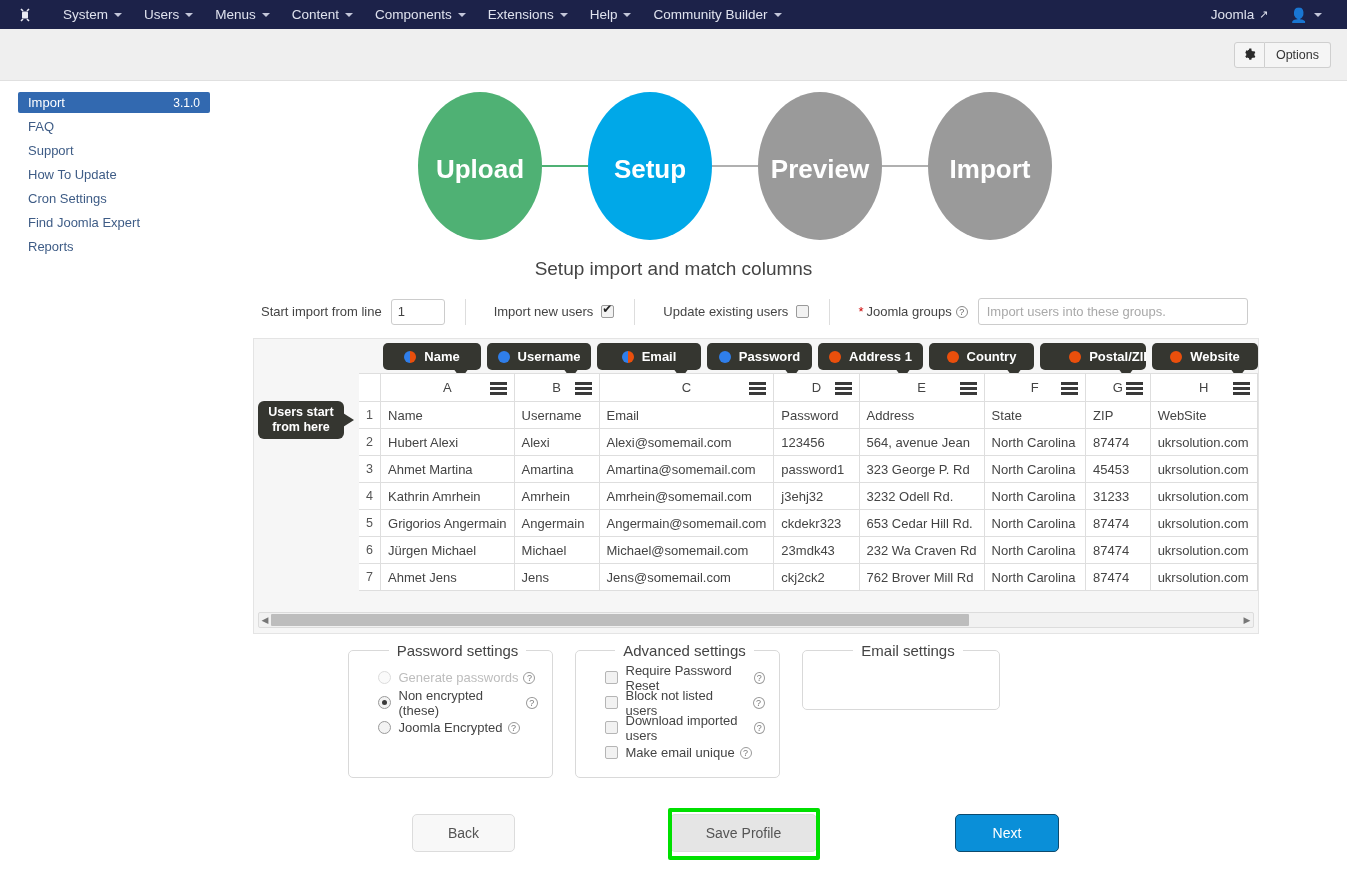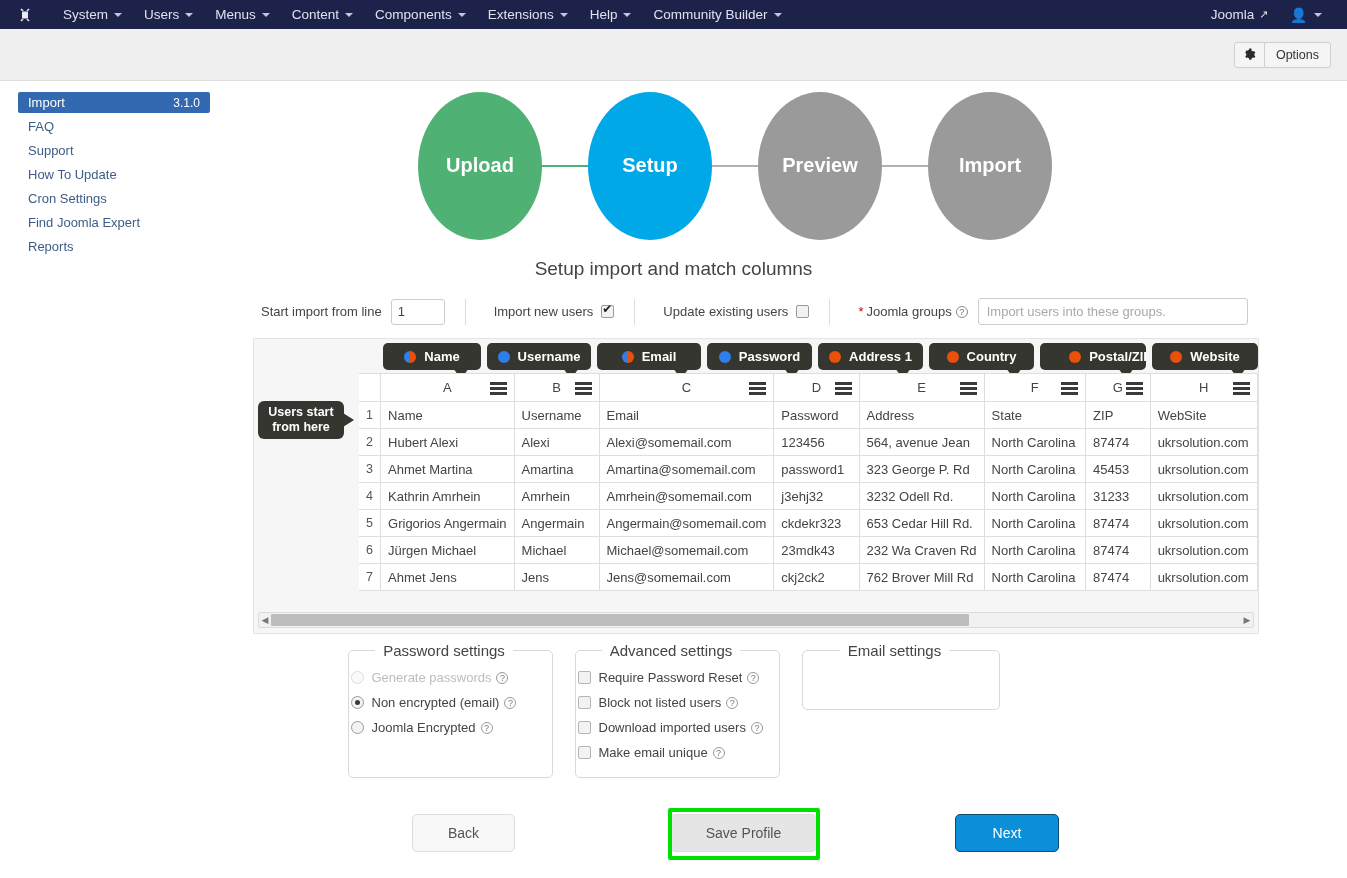--- a/index.html
+++ b/index.html
@@ -48,21 +48,21 @@
     padding:0 10px; font-size:13px; color:#3e5c86; cursor:pointer;
     margin-bottom:2px;
   }
   .side-item.active { background:#3269b0; color:#fff; border-radius:2px; height:21px; }
   .side-item .ver { font-size:12px; }
 
   
   .steps { position:absolute; left:418px; top:92px; width:650px; height:150px; }
   .steps svg { display:block; }
   .step-label {
-    position:absolute; color:#fff; font-weight:bold; font-size:20px;
+    position:absolute; color:#fff; font-weight:bold; font-size:26px;
     text-align:center; width:140px;
   }
 
   
   .page-title {
     position:absolute; top:258px; left:0; width:1347px; text-align:center;
     font-size:19px; color:#444;
   }
 
   
@@ -153,21 +153,21 @@
   .hscroll .arrow { width:12px; text-align:center; font-size:9px; color:#777; }
   .hscroll .track { flex:1; height:14px; position:relative; }
   .hscroll .thumb {
     position:absolute; left:0; top:1px; width:72%; height:12px;
     background:#bdbdbd; border-radius:1px;
   }
 
   
   .fsrow { position:absolute; top:642px; left:0; width:1347px; display:flex; justify-content:center; gap:22px; }
   fieldset.panel {
-    border:1px solid #d9d9d9; border-radius:5px; margin:0; padding:6px 14px 12px 2px;
+    border:1px solid #d9d9d9; border-radius:5px; margin:0; padding:6px 14px 12px 29px;
     background:#fff;
   }
   fieldset.panel legend {
     font-size:15px; color:#444; padding:0 8px; text-align:center;
   }
   .optline { display:flex; align-items:center; height:25px; font-size:13px; color:#444; }
   .optline.dim { color:#bdbdbd; }
   .radio {
     width:13px; height:13px; border-radius:50%; border:1px solid #9a9a9a;
     background:#f3f3f3; margin-right:8px; position:relative; flex:0 0 auto; cursor:pointer;
@@ -526,21 +526,21 @@
   <fieldset class="panel" style="width:205px;">
     <legend>Password settings</legend>
     <div id="pwopts">
         <div class="optline dim">
           <span class="radio disabled"></span>
           <span>Generate passwords</span>
           <span class="qm2">?</span>
         </div>
         <div class="optline">
           <span class="radio sel"></span>
-          <span>Non encrypted (email)</span>
+          <span>Non encrypted (these)</span>
           <span class="qm2">?</span>
         </div>
         <div class="optline">
           <span class="radio"></span>
           <span>Joomla Encrypted</span>
           <span class="qm2">?</span>
         </div>
       </div>
   </fieldset>
   <fieldset class="panel" style="width:205px;">

